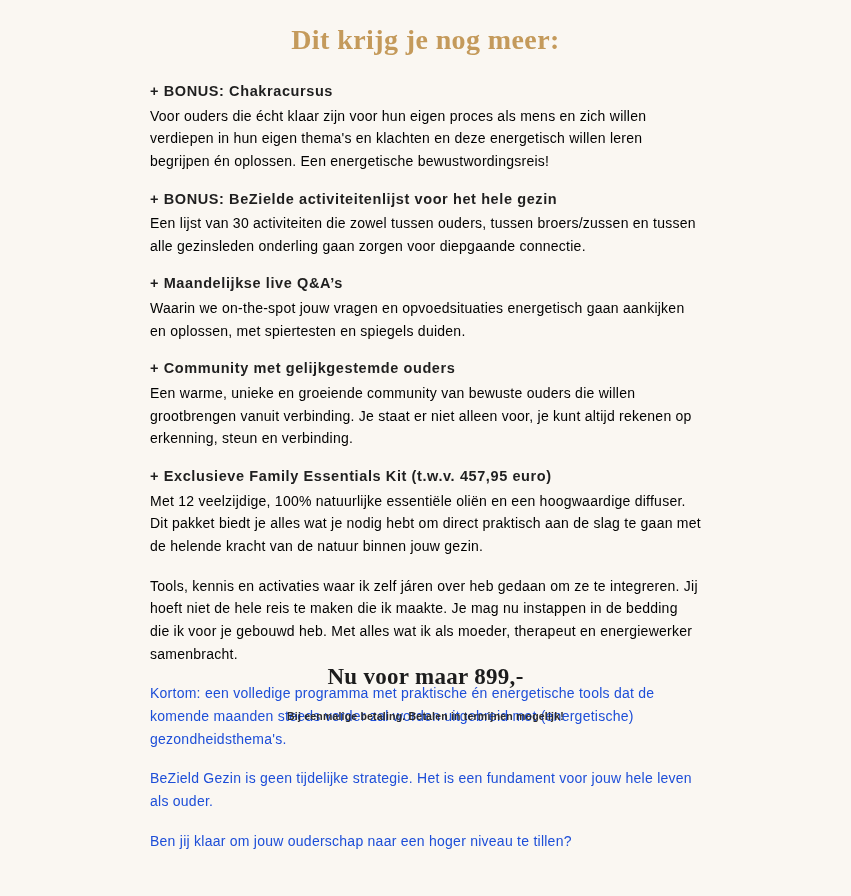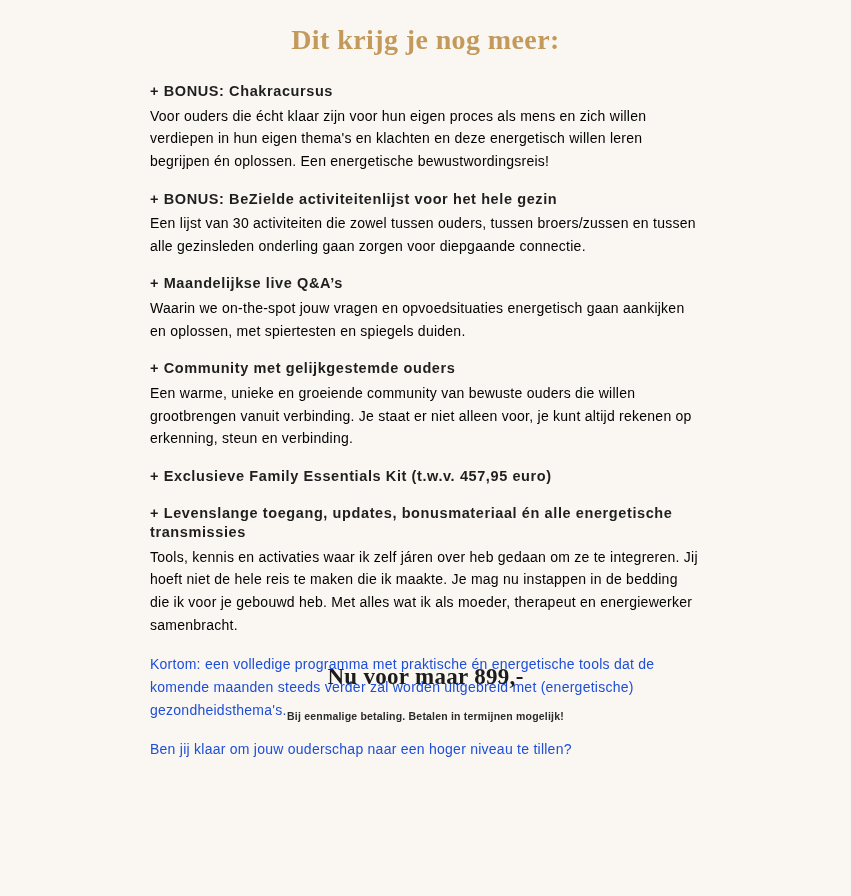--- a/index.html
+++ b/index.html
@@ -107,28 +107,29 @@
       <p class="block-body">Waarin we on-the-spot jouw vragen en opvoedsituaties energetisch gaan aankijken en oplossen, met spiertesten en spiegels duiden.</p>
     </div>
 
     <div class="block">
       <div class="block-title">+ Community met gelijkgestemde ouders</div>
       <p class="block-body">Een warme, unieke en groeiende community van bewuste ouders die willen grootbrengen vanuit verbinding. Je staat er niet alleen voor, je kunt altijd rekenen op erkenning, steun en verbinding.</p>
     </div>
 
     <div class="block">
       <div class="block-title">+ Exclusieve Family Essentials Kit (t.w.v. 457,95 euro)</div>
+      <p class="block-body">Met 12 veelzijdige, 100% natuurlijke essentiële oliën en een hoogwaardige diffuser. Dit pakket biedt je alles wat je nodig hebt om direct praktisch aan de slag te gaan met de helende kracht van de natuur binnen jouw gezin.</p>
     </div>
 
     <div class="block">
-      <div class="block-title">+ Levenslange toegang, updates, bonusmateriaal én alle energetische transmissies</div>
       <p class="block-body">Tools, kennis en activaties waar ik zelf járen over heb gedaan om ze te integreren. Jij hoeft niet de hele reis te maken die ik maakte. Je mag nu instappen in de bedding die ik voor je gebouwd heb. Met alles wat ik als moeder, therapeut en energiewerker samenbracht.</p>
     </div>
 
     <p class="para">Kortom: een volledige programma met praktische én energetische tools dat de komende maanden steeds verder zal worden uitgebreid met (energetische) gezondheidsthema's.</p>
+    <p class="para">BeZield Gezin is geen tijdelijke strategie. Het is een fundament voor jouw hele leven als ouder.</p>
     <p class="para">Ben jij klaar om jouw ouderschap naar een hoger niveau te tillen?</p>
 
   </div>
 
   <div class="footer">
     <div class="price">Nu voor maar 899,-</div>
     <div class="price-note">Bij eenmalige betaling. Betalen in termijnen mogelijk!</div>
   </div>
 
 </div>

